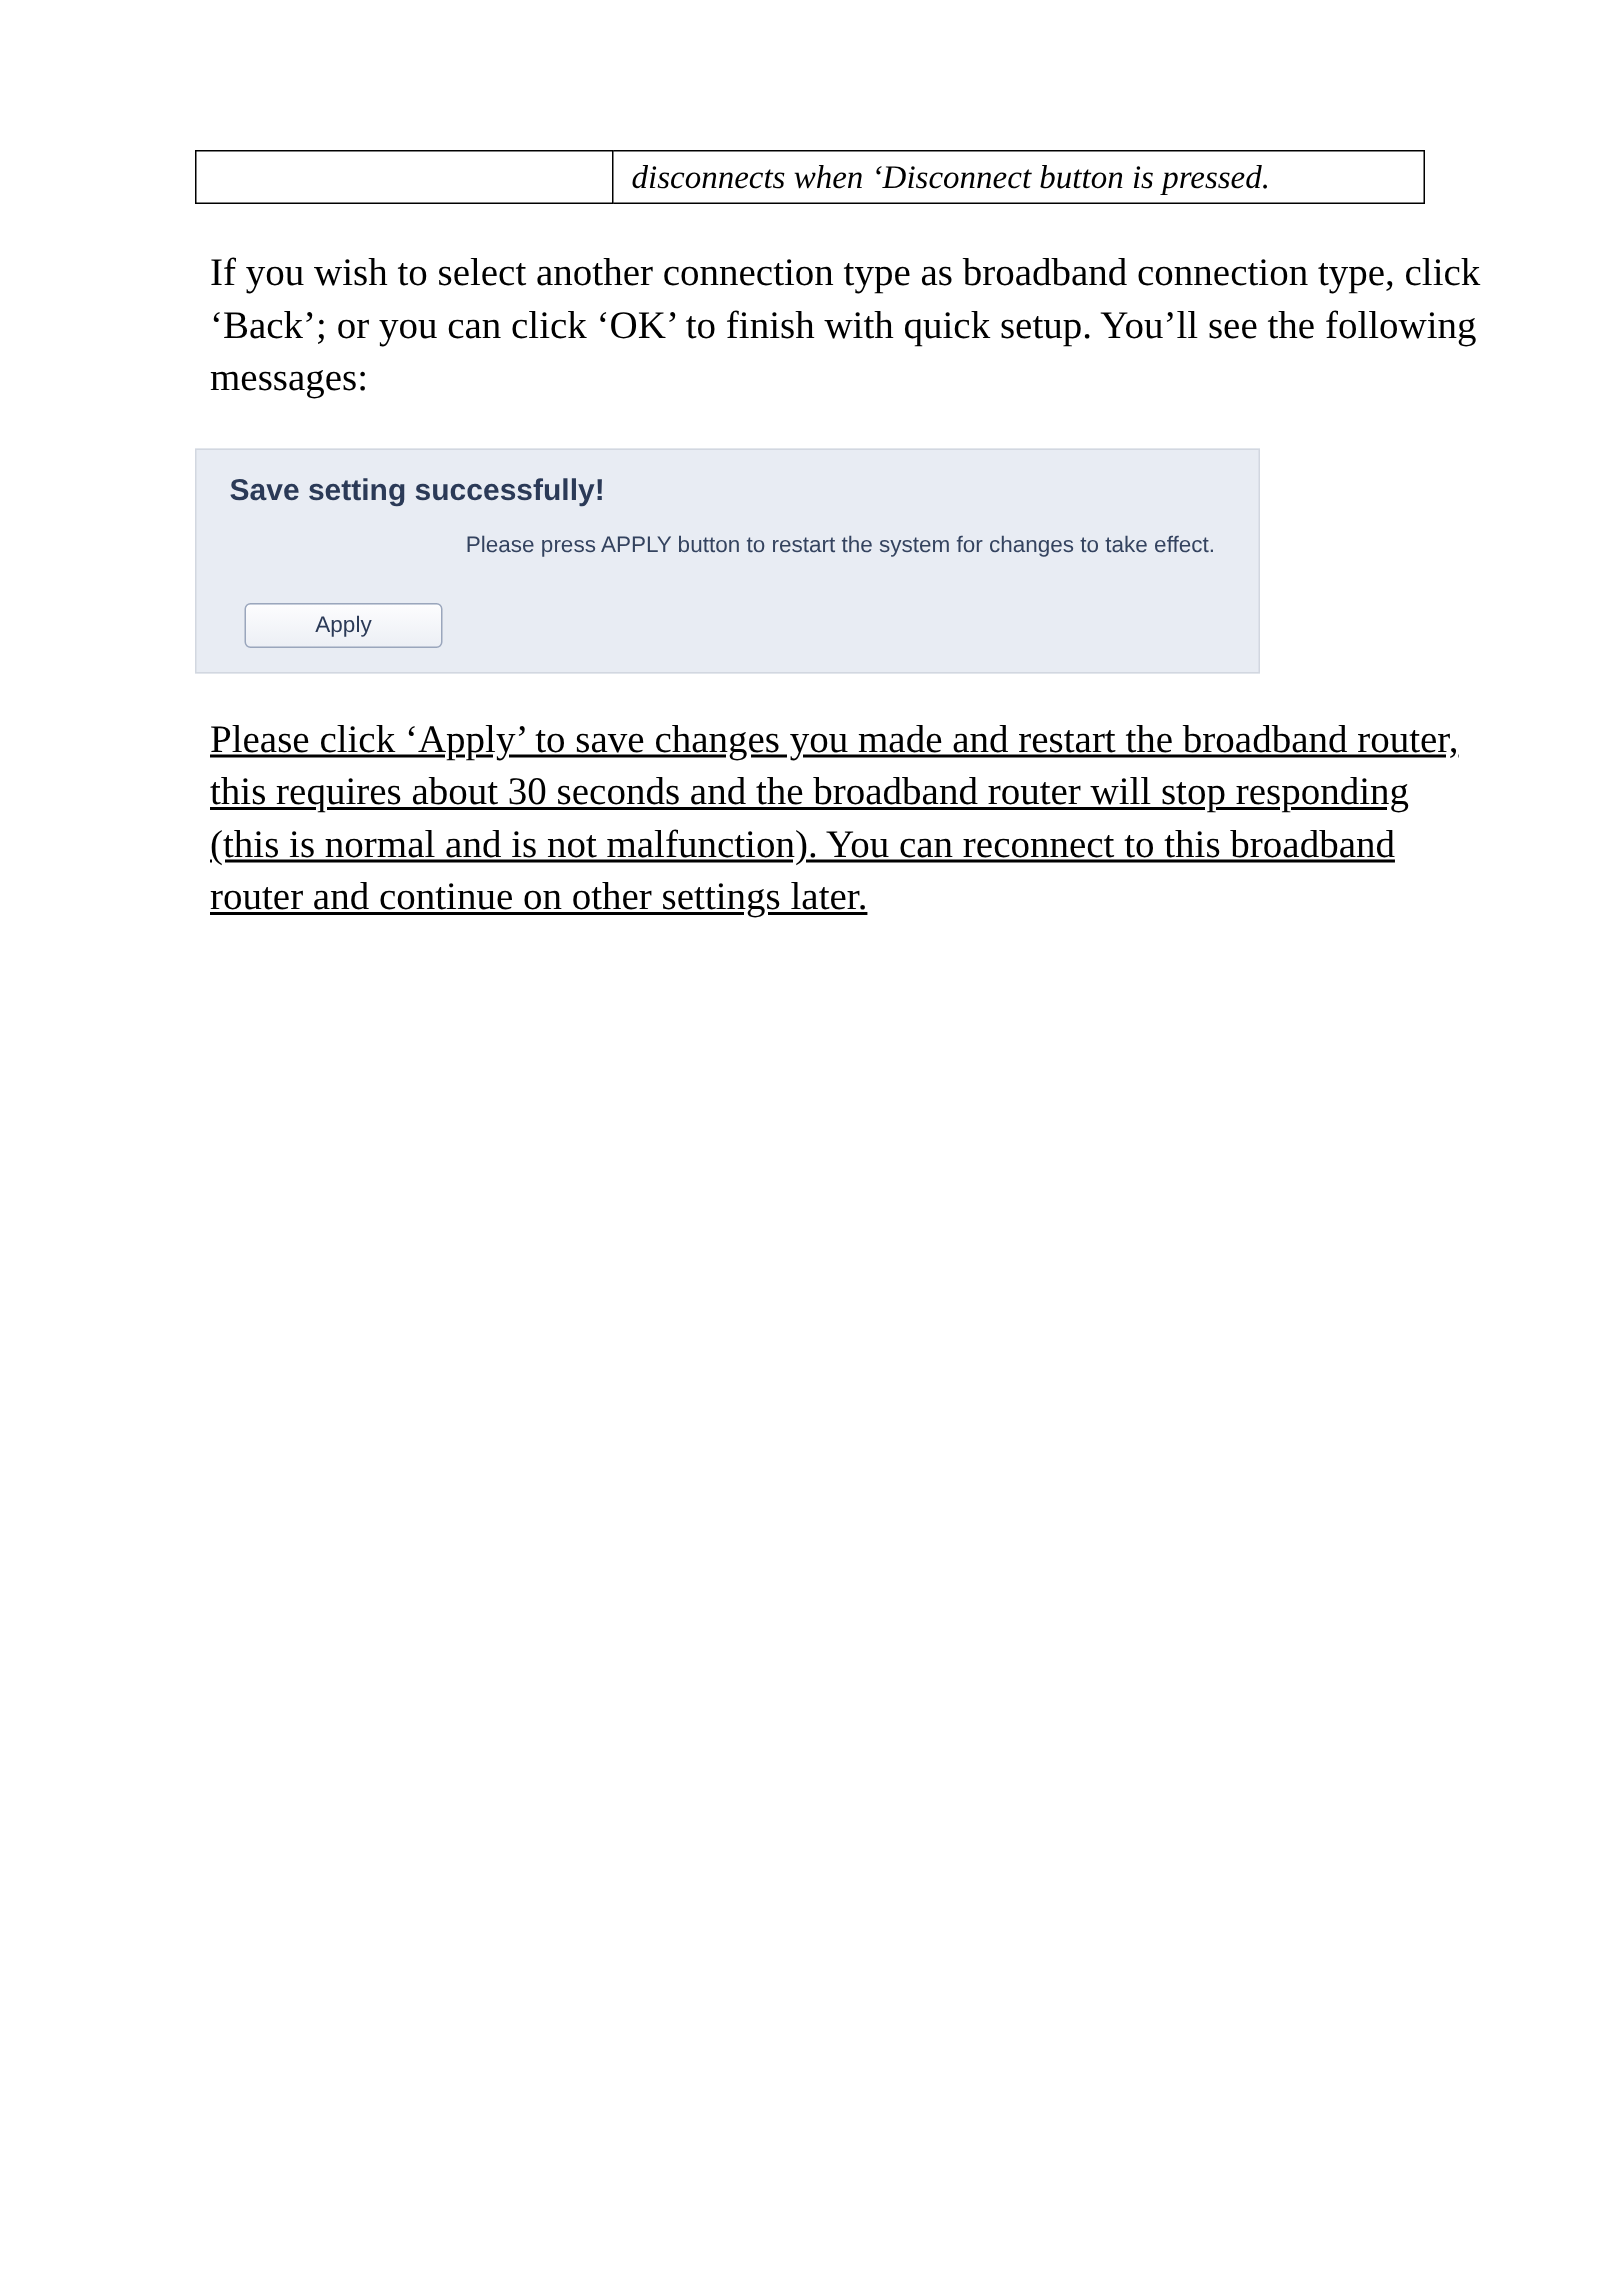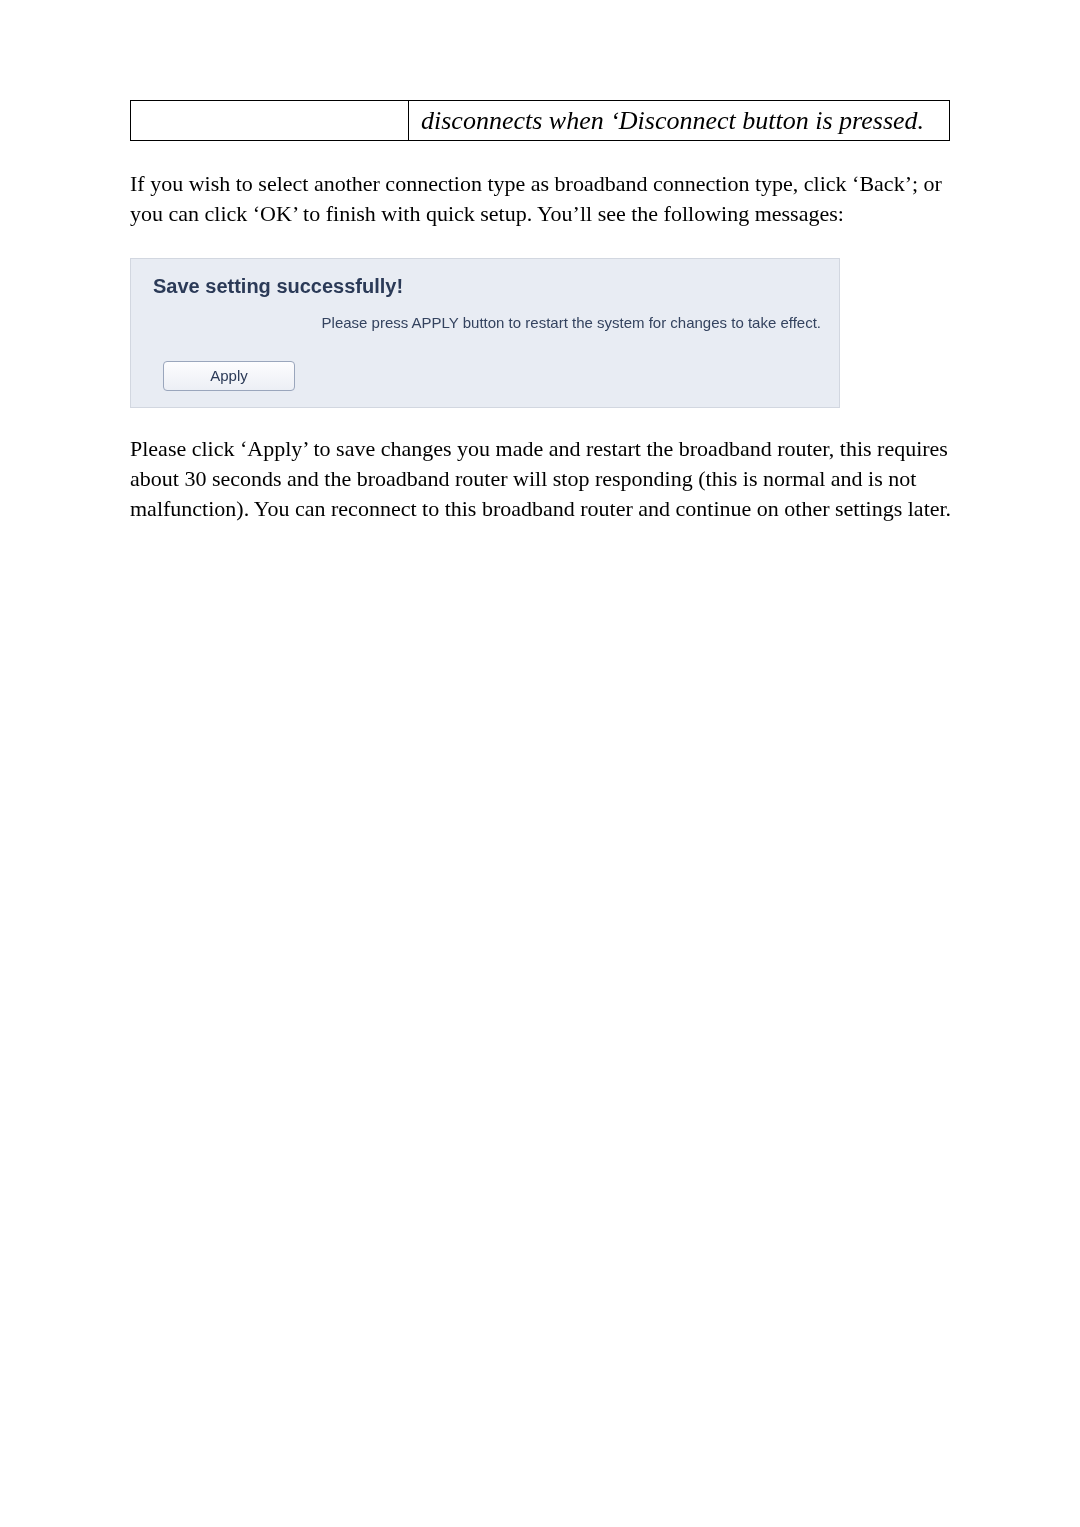--- a/index.html
+++ b/index.html
@@ -17,45 +17,46 @@
   }
   table.desc {
     border-collapse: collapse;
     width: 820px;
     margin-left: 0;
   }
   table.desc td {
     border: 1px solid #000;
     padding: 2px 10px 2px 12px;
     vertical-align: top;
-    font-size: 26px;
+    font-size: 22px;
     line-height: 1.35;
   }
   td.left {
     width: 255px;
     font-style: italic;
   }
   td.right {
     font-style: italic;
   }
   p.body {
-    font-size: 22px;
+    font-size: 26px;
     line-height: 1.35;
-    margin: 28px 0 0 0;
+    margin: 28px 0 0 10px;
     width: 850px;
   }
   p.body.second {
     margin-top: 26px;
+    text-decoration: underline;
   }
   .panel {
     margin-top: 30px;
     width: 710px;
     background: #e8ecf3;
     border: 1px solid #d2d7e0;
-    padding: 14px 18px 16px 20px;
+    padding: 14px 29px 16px 20px;
     box-sizing: border-box;
     font-family: Arial, Helvetica, sans-serif;
   }
   .panel-title {
     font-size: 20px;
     font-weight: bold;
     color: #2b3a57;
     margin: 2px 0 16px 2px;
   }
   .panel-msg {

